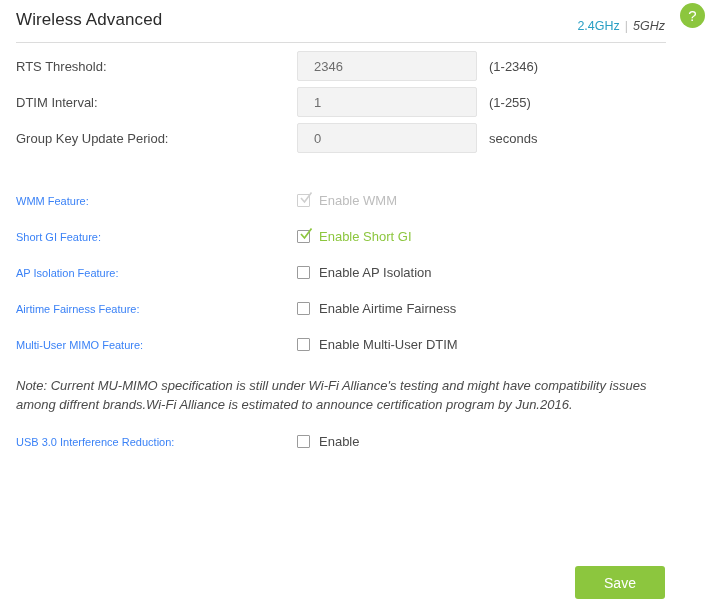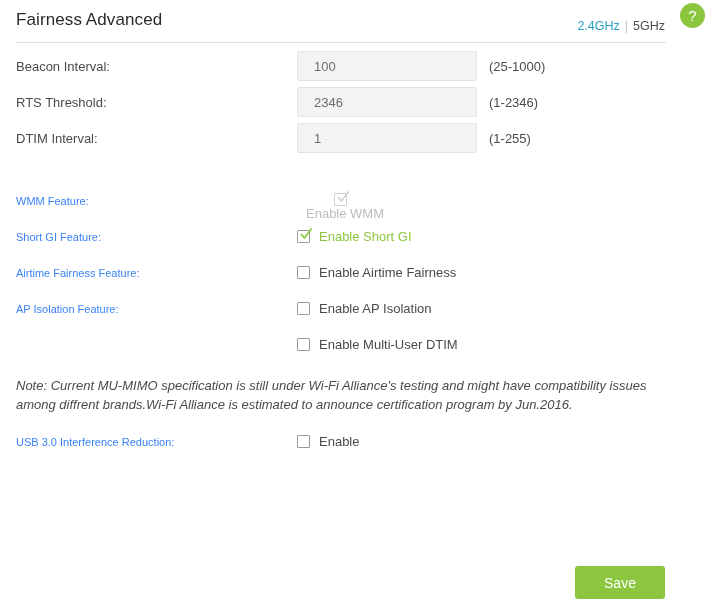--- a/index.html
+++ b/index.html
@@ -41,20 +41,21 @@
   }
   .band-switch .band {
     cursor: pointer;
     margin-top: 36px;
   }
   .band-switch .band.active {
     color: #2a9fc4;
   }
   .band-switch .band.inactive {
     color: #4c4c4c;
+    font-style: italic;
   }
   .band-switch .band-sep {
     color: #c4c4c4;
     padding: 0 5px;
   }
   .help-badge {
     position: absolute;
     right: 8px;
     top: 3px;
     width: 25px;
@@ -139,21 +140,20 @@
     position: absolute;
     left: 297px;
     top: 6px;
     display: flex;
     align-items: center;
     cursor: pointer;
     user-select: none;
   }
   .check-wrap.disabled {
     cursor: default;
-    flex-direction: column;
   }
   .cbox {
     width: 13px;
     height: 13px;
     box-sizing: border-box;
     border: 1px solid #9b9b9b;
     background: #ffffff;
     border-radius: 1px;
     position: relative;
     flex: none;
@@ -218,52 +218,52 @@
     font-family: "Liberation Sans", sans-serif;
     font-size: 14px;
     cursor: pointer;
     padding: 0;
   }
 </style>
 </head>
 <body>
 
 <div class="page-header">
-  <div class="page-title">Fairness Advanced</div>
+  <div class="page-title">Wireless Advanced</div>
 
   <div class="band-switch">
     <span class="band active">2.4GHz</span><span class="band-sep">|</span><span class="band inactive">5GHz</span>
   </div>
 
   <div class="help-badge">?</div>
   <div class="header-rule"></div>
 </div>
 
 <div class="form-area">
 
   <div class="spacer-sm"></div>
 
-  <div class="field-row">
-    <div class="field-label">Beacon Interval:</div>
-    <input class="field-input" type="text" value="100" style="">
-    <div class="field-hint">(25-1000)</div>
-  </div>
 
   <div class="field-row">
     <div class="field-label">RTS Threshold:</div>
     <input class="field-input" type="text" value="2346" style="">
     <div class="field-hint">(1-2346)</div>
   </div>
 
   <div class="field-row">
     <div class="field-label">DTIM Interval:</div>
     <input class="field-input" type="text" value="1" style="">
     <div class="field-hint">(1-255)</div>
   </div>
 
+  <div class="field-row">
+    <div class="field-label">Group Key Update Period:</div>
+    <input class="field-input" type="text" value="0" style="">
+    <div class="field-hint">seconds</div>
+  </div>
 
   <div class="spacer-lg"></div>
 
   <div class="check-row">
     <div class="check-label">WMM Feature:</div>
     <div class="check-wrap checked disabled">
       <span class="cbox">
         <svg class="tick" viewBox="0 0 14 14">
           <path d="M2 7 L5.5 11 L12.5 1.5" fill="none" stroke="#cfcfcf" stroke-width="1.6"></path>
         </svg>
@@ -278,36 +278,37 @@
       <span class="cbox">
         <svg class="tick" viewBox="0 0 14 14">
           <path d="M2 7 L5.5 11 L12.5 1.5" fill="none" stroke="#8cc63e" stroke-width="1.7"></path>
         </svg>
       </span>
       <span class="check-text">Enable Short GI</span>
     </div>
   </div>
 
   <div class="check-row">
+    <div class="check-label">AP Isolation Feature:</div>
+    <div class="check-wrap">
+      <span class="cbox"></span>
+      <span class="check-text">Enable AP Isolation</span>
+    </div>
+  </div>
+
+  <div class="check-row">
     <div class="check-label">Airtime Fairness Feature:</div>
     <div class="check-wrap">
       <span class="cbox"></span>
       <span class="check-text">Enable Airtime Fairness</span>
     </div>
   </div>
 
   <div class="check-row">
-    <div class="check-label">AP Isolation Feature:</div>
-    <div class="check-wrap">
-      <span class="cbox"></span>
-      <span class="check-text">Enable AP Isolation</span>
-    </div>
-  </div>
-
-  <div class="check-row">
+    <div class="check-label">Multi-User MIMO Feature:</div>
     <div class="check-wrap">
       <span class="cbox"></span>
       <span class="check-text">Enable Multi-User DTIM</span>
     </div>
   </div>
 
   <div class="spacer-sm"></div>
 
   <p class="note">Note: Current MU-MIMO specification is still under Wi-Fi Alliance's testing and might have compatibility issues among diffrent brands.Wi-Fi Alliance is estimated to announce certification program by Jun.2016.</p>
 

